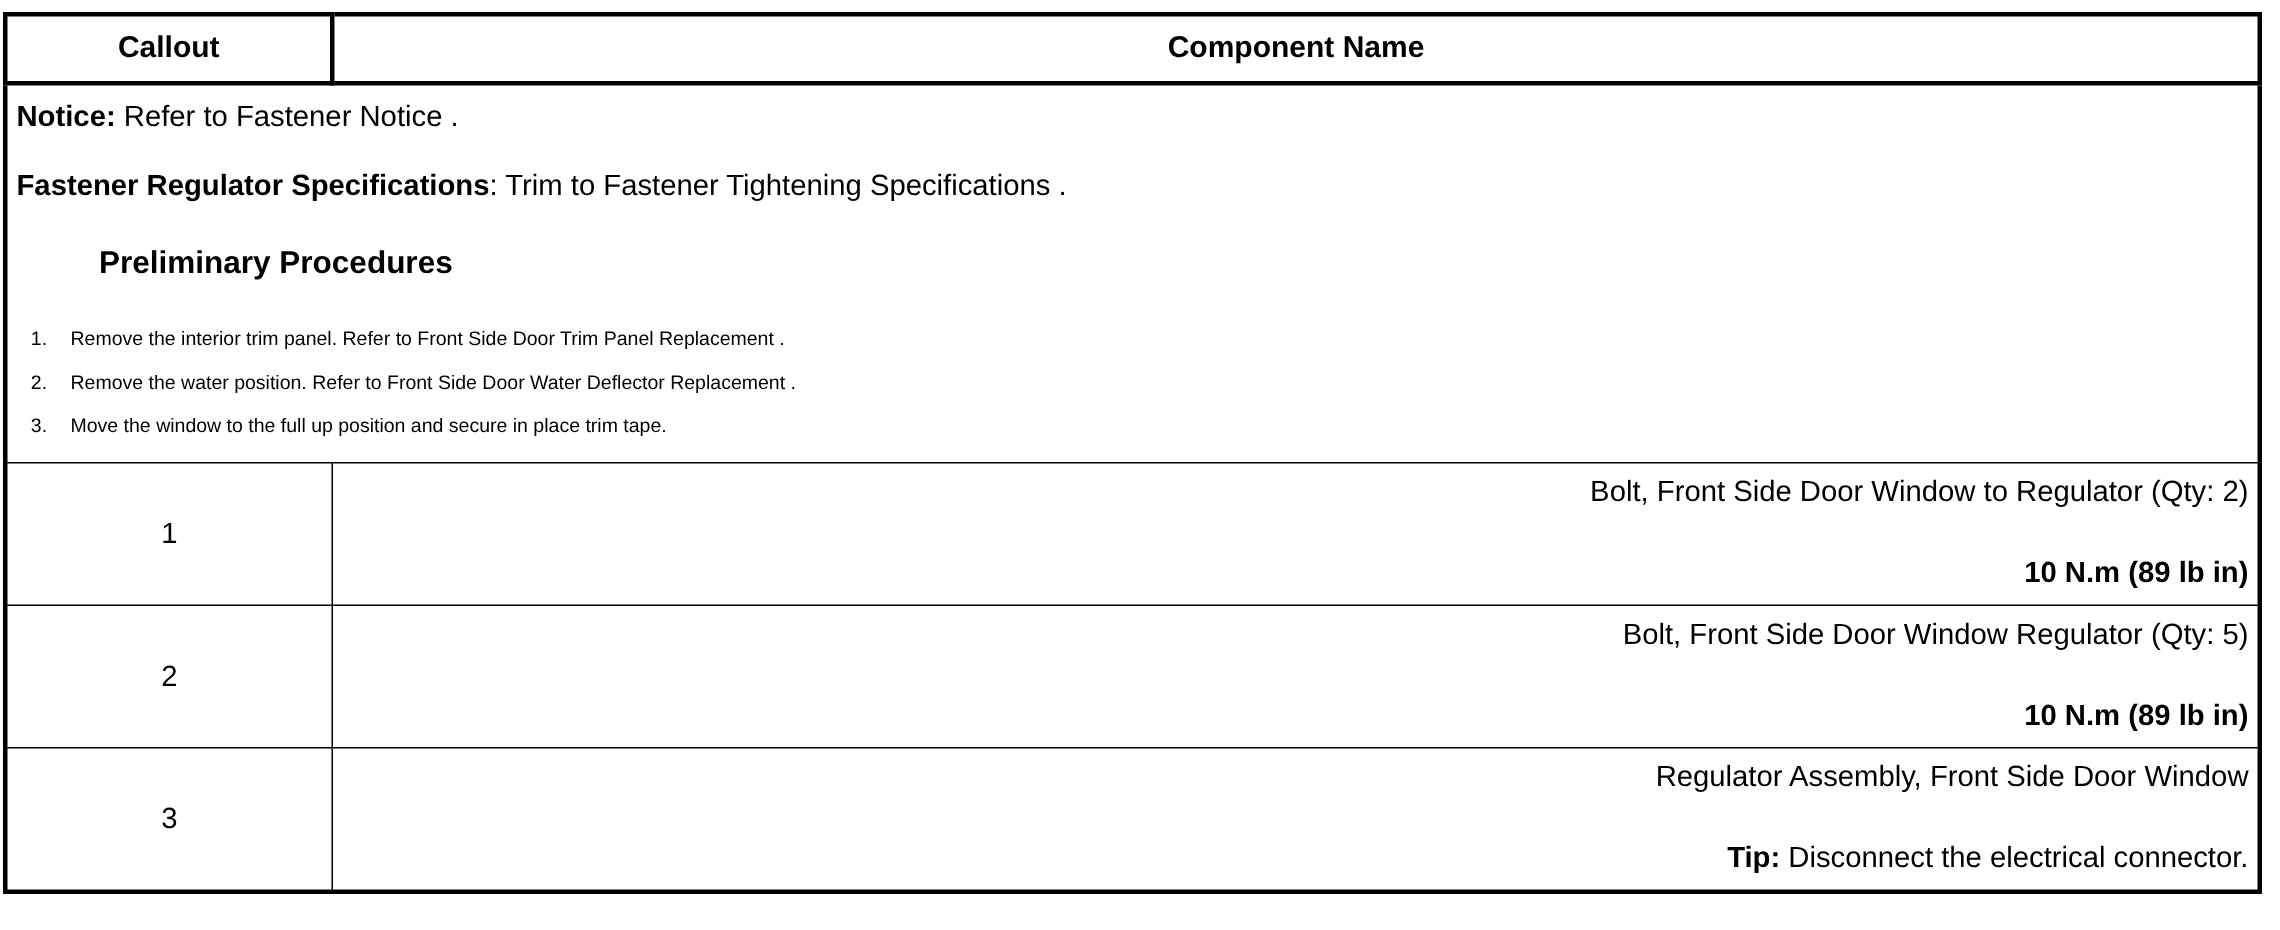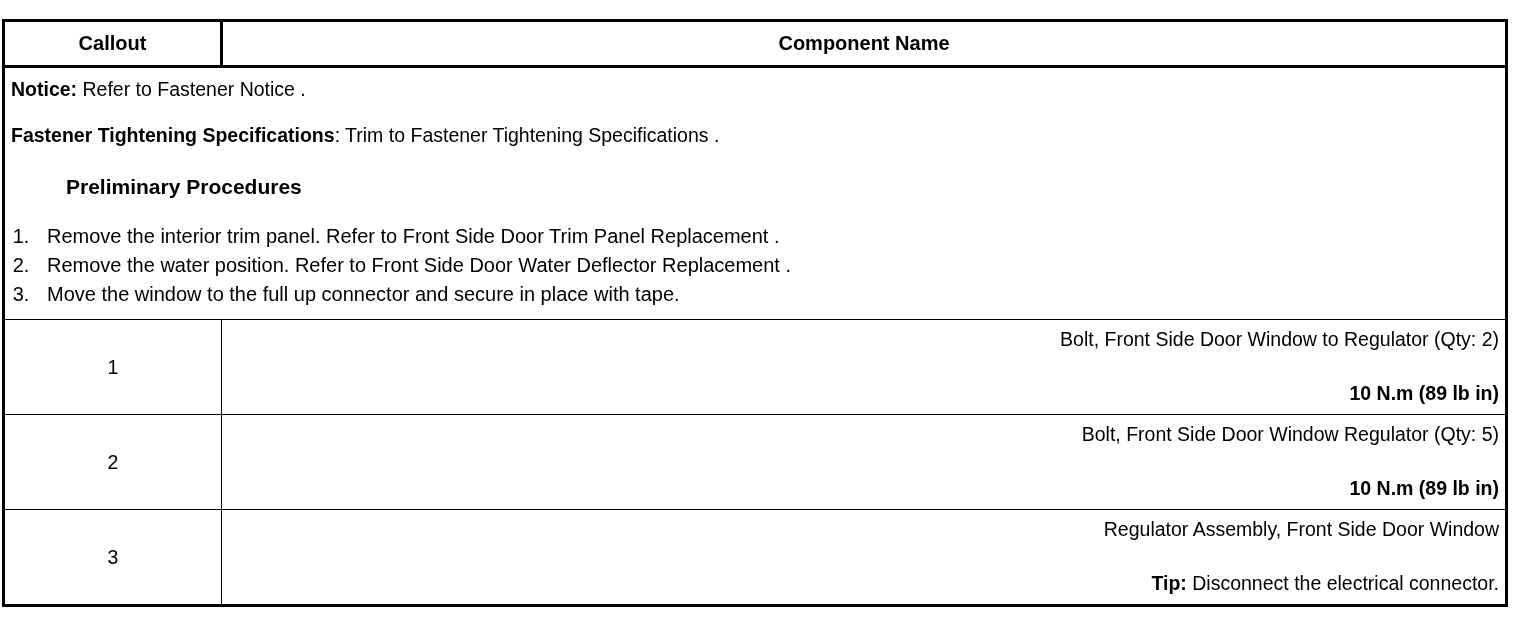--- a/index.html
+++ b/index.html
@@ -11,21 +11,21 @@
     width: 1520px;
     height: 620px;
     font-family: "Liberation Sans", sans-serif;
     color: #000000;
     -webkit-font-smoothing: none;
   }
 
   .service-table-wrap {
     position: absolute;
     left: 2px;
-    top: 19px;
+    top: 8px;
     width: 1503px;
   }
 
   table.service-table {
     border-collapse: collapse;
     table-layout: fixed;
     width: 1503px;
     border: 3px solid #000000;
   }
 
@@ -67,21 +67,21 @@
   .prelim-heading {
     font-weight: bold;
     font-size: 21px;
     line-height: 22px;
     margin: 30px 0 0 55px;
   }
   ol.prelim-list {
     margin: 24px 0 0 0;
     padding: 0 0 0 24px;
     list-style: decimal outside;
-    font-size: 20px;
+    font-size: 13px;
   }
   ol.prelim-list li {
     line-height: 29px;
     padding-left: 12px;
     white-space: nowrap;
   }
 
   
   .callout-cell {
     border-right: 1.5px solid #000000;
@@ -130,28 +130,28 @@
       <tr>
         <th class="hdr-cell hdr-callout">Callout</th>
         <th class="hdr-cell">Component Name</th>
       </tr>
 
       <tr>
         <td class="notice-cell" colspan="2">
 
           <p class="notice-line first"><span class="lead">Notice:</span><span> Refer to Fastener Notice .</span></p>
 
-          <p class="notice-line"><span class="lead">Fastener Tightening Specifications</span><span>: Trim to Fastener Tightening Specifications .</span></p>
+          <p class="notice-line"><span class="lead">Fastener Regulator Specifications</span><span>: Trim to Fastener Tightening Specifications .</span></p>
 
           <p class="prelim-heading">Preliminary Procedures</p>
 
           <ol class="prelim-list">
             <li>Remove the interior trim panel. Refer to Front Side Door Trim Panel Replacement .</li>
             <li>Remove the water position. Refer to Front Side Door Water Deflector Replacement .</li>
-            <li>Move the window to the full up connector and secure in place with tape.</li>
+            <li>Move the window to the full up position and secure in place trim tape.</li>
           </ol>
 
         </td>
       </tr>
 
       <tr>
         <td class="callout-cell">1</td>
         <td class="name-cell">
           <p class="name-primary">Bolt, Front Side Door Window to Regulator (Qty: 2)</p>
           <p class="name-secondary"><span class="torque">10 N.m (89 lb in)</span><span></span></p>

